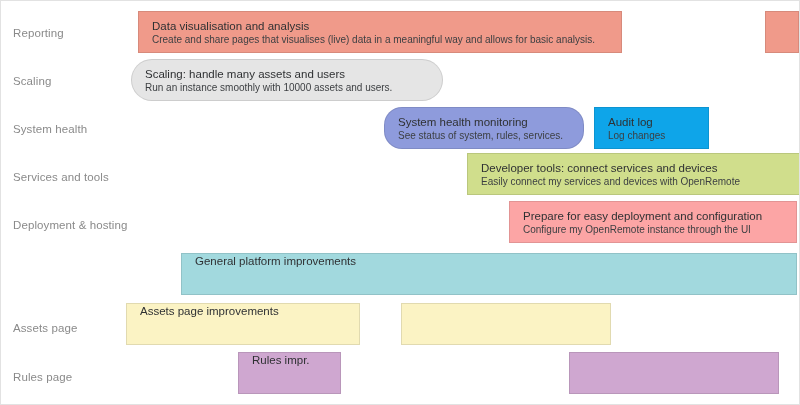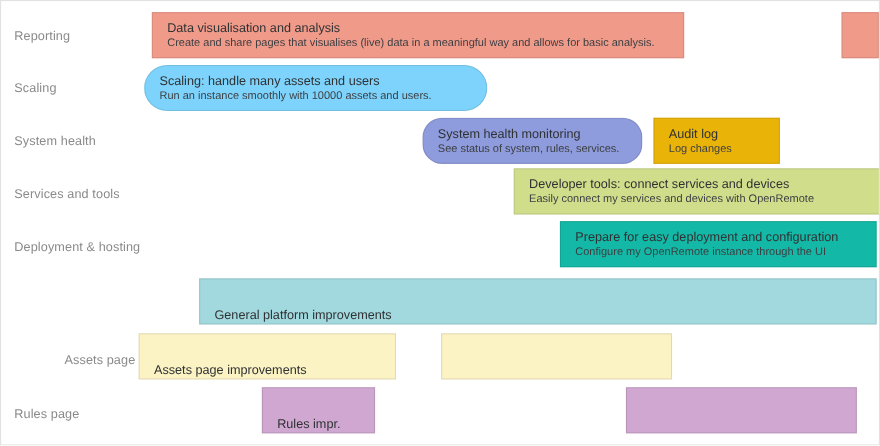--- a/index.html
+++ b/index.html
@@ -69,63 +69,63 @@
     display: block;
     font-size: 10px;
     line-height: 13px;
     color: #3c3f42;
     white-space: nowrap;
     margin-top: 0;
   }
   .bar.center-title {
     padding-top: 0;
     display: flex;
-    align-items: flex-end;
+    align-items: flex-start;
   }
   .bar.empty {
     padding: 0;
   }
 </style>
 </head>
 <body>
 
 <div id="roadmap">
 
   <div class="label-col">
       <div class="row-label" style="top: 24px;">Reporting</div>
       <div class="row-label" style="top: 72px;">Scaling</div>
       <div class="row-label" style="top: 120px;">System health</div>
       <div class="row-label" style="top: 168px;">Services and tools</div>
       <div class="row-label" style="top: 216px;">Deployment &amp; hosting</div>
-      <div class="row-label" style="top: 319px; text-align: right;">Assets page</div>
+      <div class="row-label" style="top: 319px;">Assets page</div>
       <div class="row-label" style="top: 368px;">Rules page</div>
     </div>
   <div class="plot">
       <div class="bar" style="left: 137px; top: 10px; width: 484px; height: 42px; background: rgb(240, 154, 138);">
         <span class="bar-title">Data visualisation and analysis</span>
         <span class="bar-sub">Create and share pages that visualises (live) data in a meaningful way and allows for basic analysis.</span>
       </div>
       <div class="bar empty" style="left: 764px; top: 10px; width: 34px; height: 42px; background: rgb(240, 154, 138);"></div>
-      <div class="bar" style="left: 130px; top: 58px; width: 312px; height: 42px; background: #7dd3fc; border-radius: 21px;">
+      <div class="bar" style="left: 130px; top: 58px; width: 312px; height: 42px; background: #e5e5e5; border-radius: 21px;">
         <span class="bar-title">Scaling: handle many assets and users</span>
         <span class="bar-sub">Run an instance smoothly with 10000 assets and users.</span>
       </div>
       <div class="bar" style="left: 383px; top: 106px; width: 200px; height: 42px; background: rgb(142, 155, 220); border-radius: 18px;">
         <span class="bar-title">System health monitoring</span>
         <span class="bar-sub">See status of system, rules, services.</span>
       </div>
-      <div class="bar" style="left: 593px; top: 106px; width: 115px; height: 42px; background: #eab308;">
+      <div class="bar" style="left: 593px; top: 106px; width: 115px; height: 42px; background: #0ea5e9;">
         <span class="bar-title">Audit log</span>
         <span class="bar-sub">Log changes</span>
       </div>
       <div class="bar" style="left: 466px; top: 152px; width: 360px; height: 42px; background: rgb(208, 222, 140);">
         <span class="bar-title">Developer tools: connect services and devices</span>
         <span class="bar-sub">Easily connect my services and devices with OpenRemote</span>
       </div>
-      <div class="bar" style="left: 508px; top: 200px; width: 288px; height: 42px; background: #14b8a6;">
+      <div class="bar" style="left: 508px; top: 200px; width: 288px; height: 42px; background: #fca5a5;">
         <span class="bar-title">Prepare for easy deployment and configuration</span>
         <span class="bar-sub">Configure my OpenRemote instance through the UI</span>
       </div>
       <div class="bar center-title" style="left: 180px; top: 252px; width: 616px; height: 42px; background: rgb(162, 217, 222);">
         <span class="bar-title">General platform improvements</span>
       </div>
       <div class="bar center-title" style="left: 125px; top: 302px; width: 234px; height: 42px; background: rgb(251, 243, 196);">
         <span class="bar-title">Assets page improvements</span>
       </div>
       <div class="bar empty" style="left: 400px; top: 302px; width: 210px; height: 42px; background: rgb(251, 243, 196);"></div>

